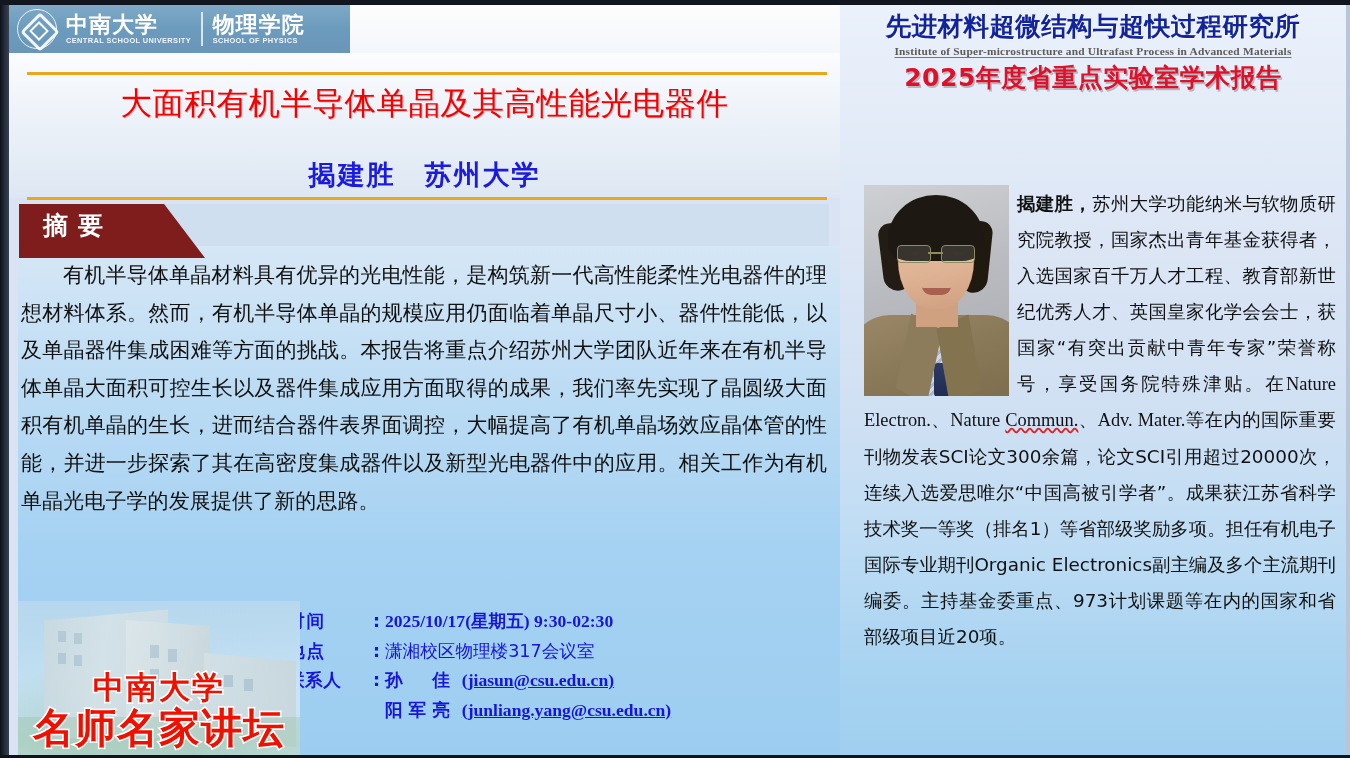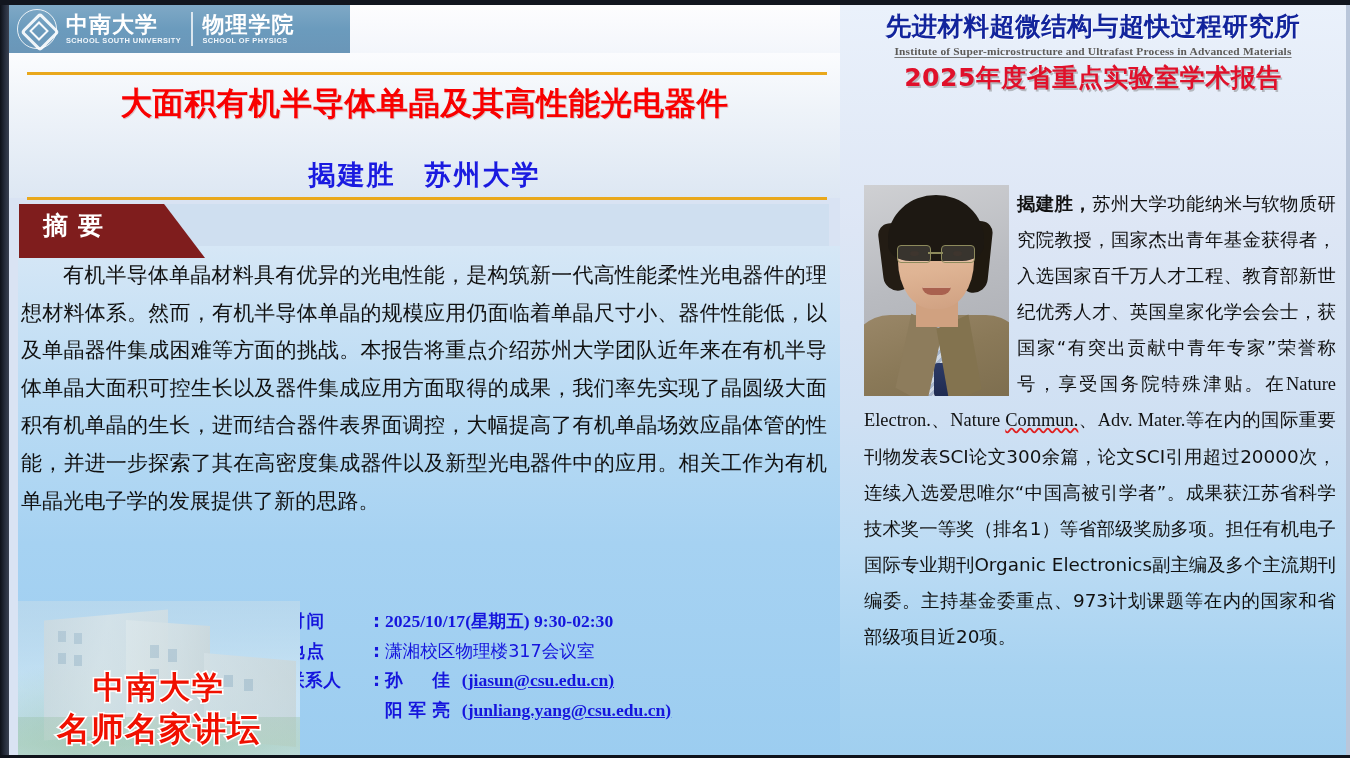--- a/index.html
+++ b/index.html
@@ -147,21 +147,21 @@
     background: linear-gradient(180deg,#fbfcfe 0%, #eef3f9 40%, #dde7f3 100%);
   }
 
   .talk-title {
     position: absolute;
     left: 0; top: 78px;
     width: 831px;
     text-align: center;
     color: #f90000;
     font-family: "DejaVu Sans", sans-serif;
-    font-weight: bold;
+    font-weight: normal;
     font-size: 31.5px;
     letter-spacing: .5px;
     text-shadow: 1px 1px 0 rgba(120,0,0,.18);
   }
   .talk-speaker {
     position: absolute;
     left: 0; top: 152px;
     width: 831px;
     text-align: center;
     color: #1a1ae0;
@@ -310,21 +310,21 @@
     font-family: "DejaVu Sans", sans-serif;
     font-weight: bold;
     font-size: 31px;
     line-height: 41px;
     color: #f01000;
     letter-spacing: 2px;
     -webkit-text-stroke: 3px #ffffff;
     paint-order: stroke fill;
     text-shadow: 0 0 2px rgba(255,255,255,.9);
   }
-  .bld-label-l2 { font-size: 33px; letter-spacing: 1px; }
+  .bld-label-l2 { font-size: 41px; letter-spacing: 1px; }
 
   
   .right-col {
     position: absolute;
     left: 840px; top: 5px;
     width: 506px; height: 753px;
     background: linear-gradient(180deg,#eaf1fb 0%, #dde6f5 30%, #cfe0f3 55%, #bddcf4 72%, #a8d3f1 88%, #a0cfef 100%);
   }
 
   .inst-head {
@@ -539,21 +539,21 @@
   <div class="bottom-border"></div>
 
   <div class="left-col">
 
     <div class="logo-bar-filler"></div>
 
     <div class="logo-bar">
       <div class="logo-emblem"></div>
       <div class="logo-block">
         <div class="logo-txt-cn">中南大学</div>
-        <div class="logo-txt-en">SCHOOL SOUTH UNIVERSITY</div>
+        <div class="logo-txt-en">CENTRAL SCHOOL UNIVERSITY</div>
       </div>
       <div class="logo-div"></div>
       <div class="logo-block">
         <div class="logo-txt-cn">物理学院</div>
         <div class="logo-txt-en">SCHOOL OF PHYSICS</div>
       </div>
     </div>
 
     <div class="title-zone"></div>
     <div class="gold-rule"></div>

